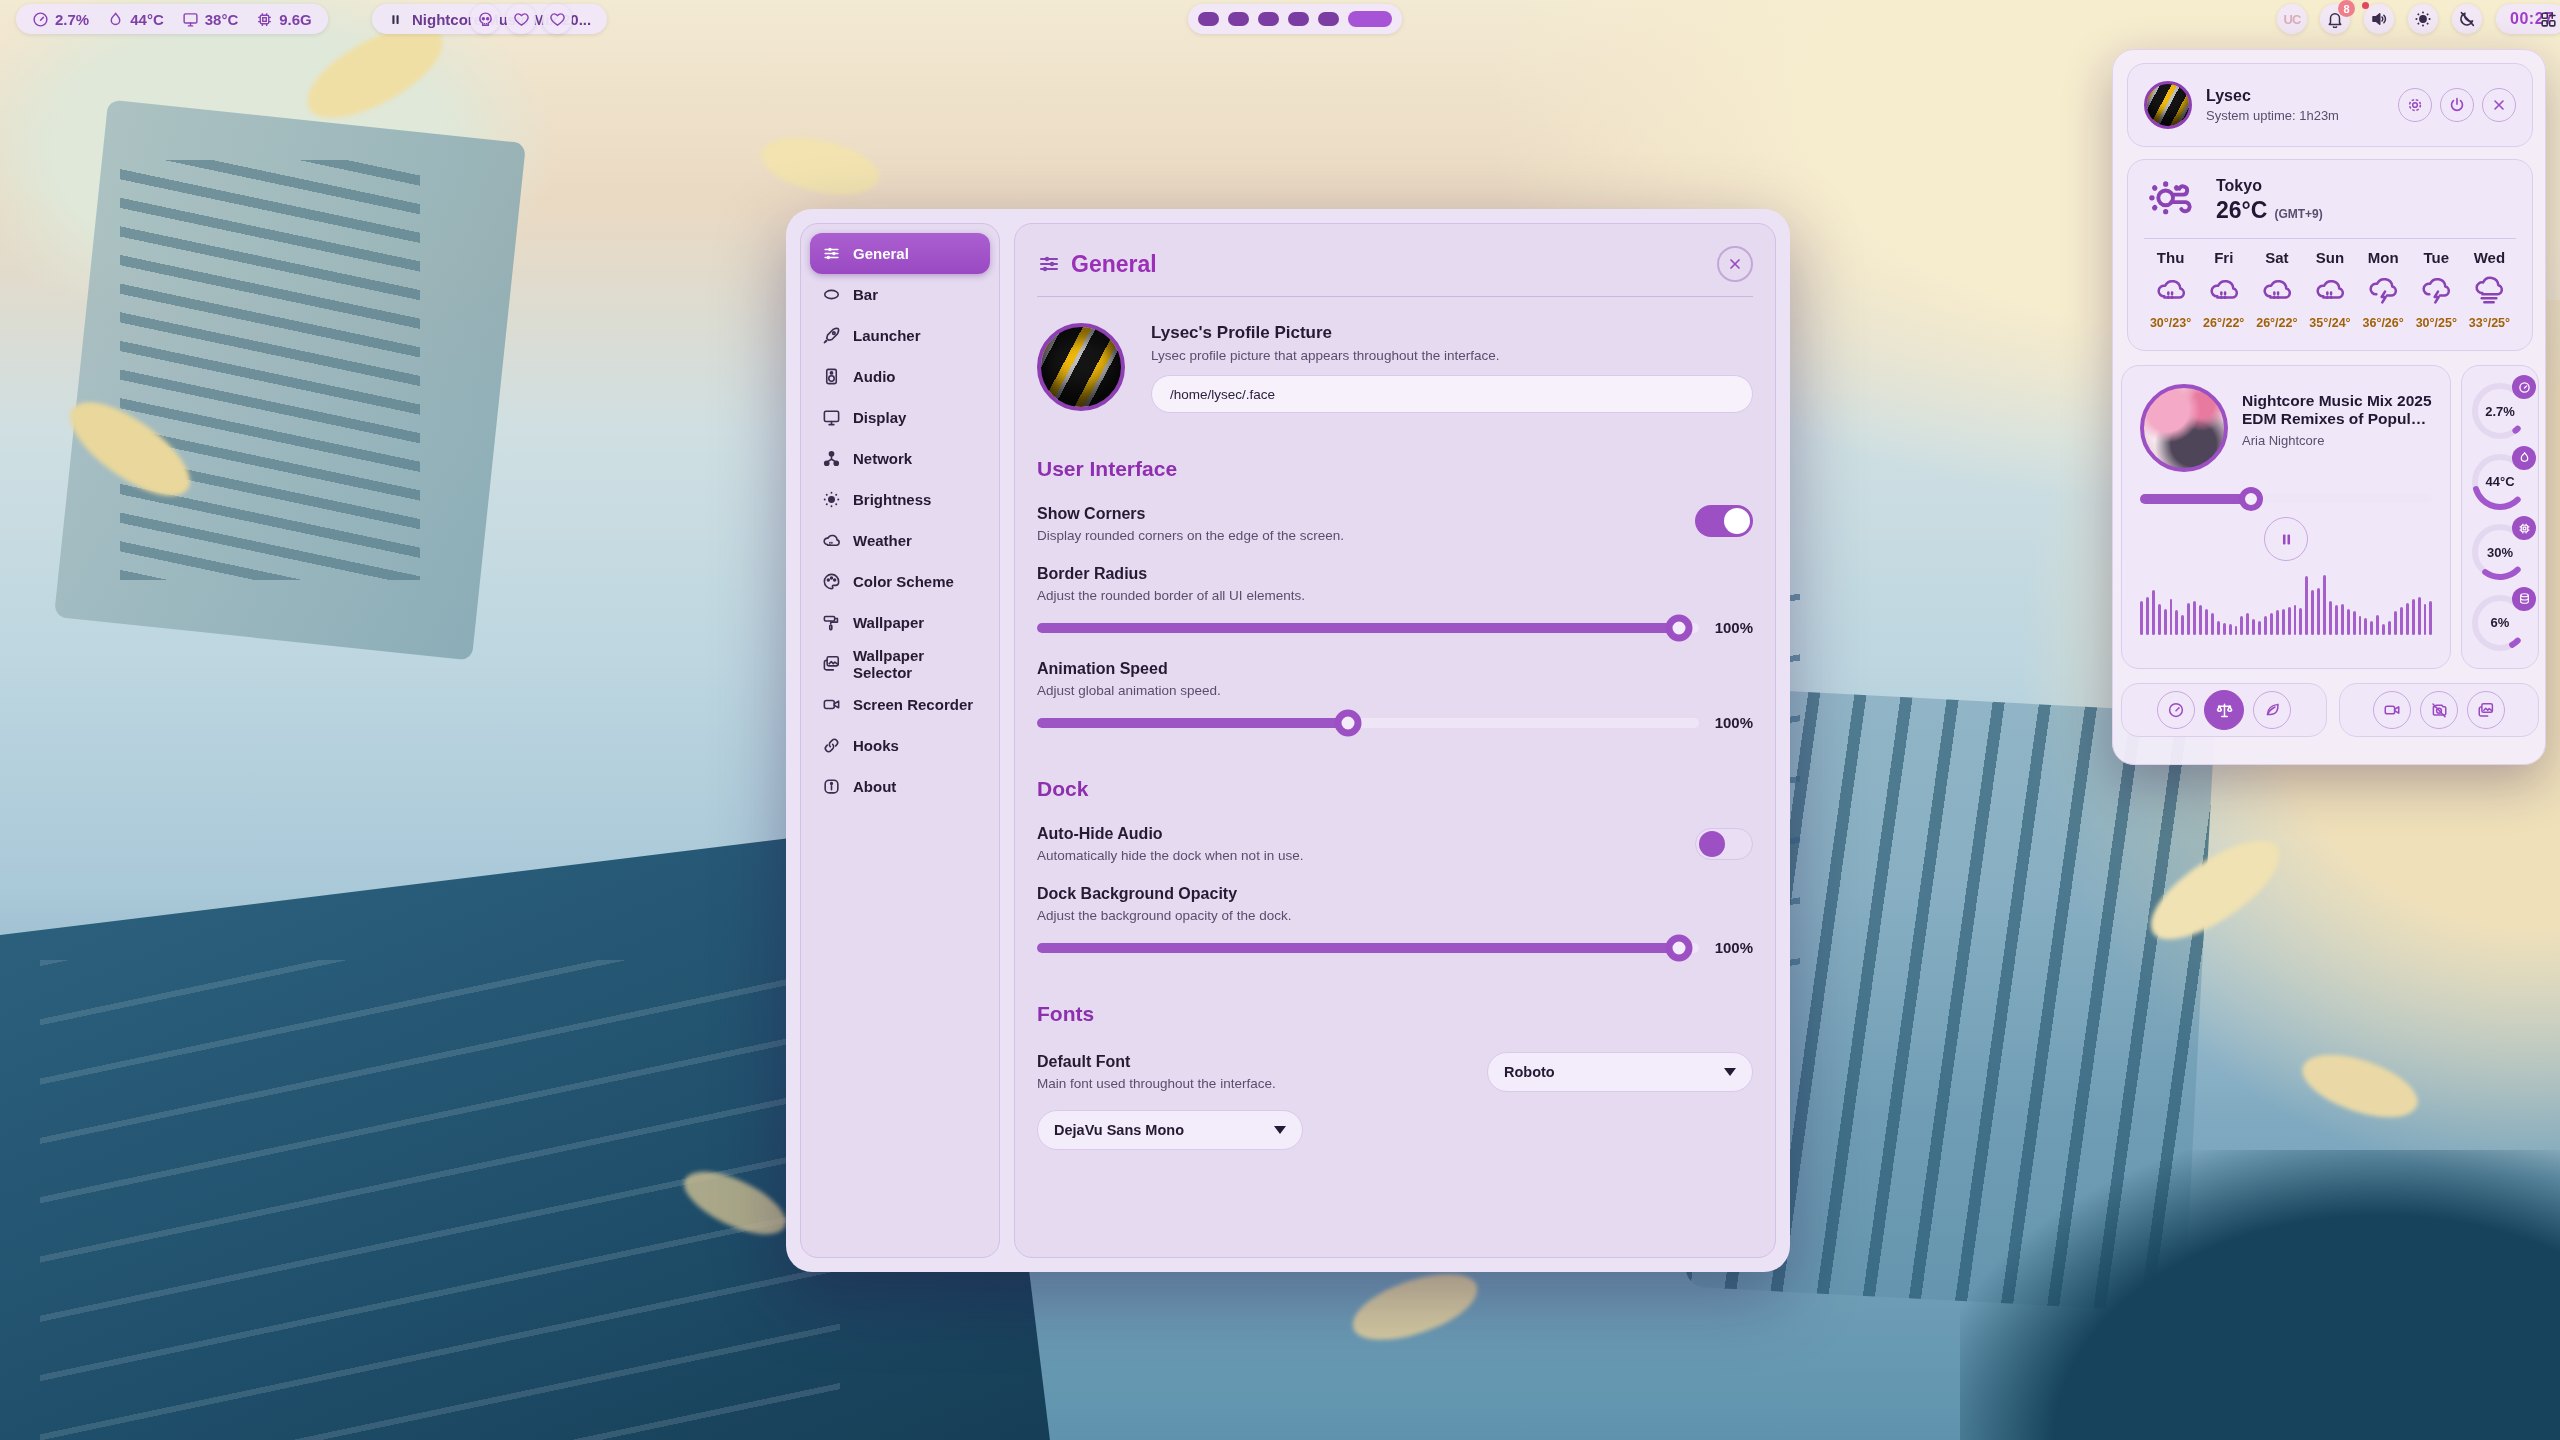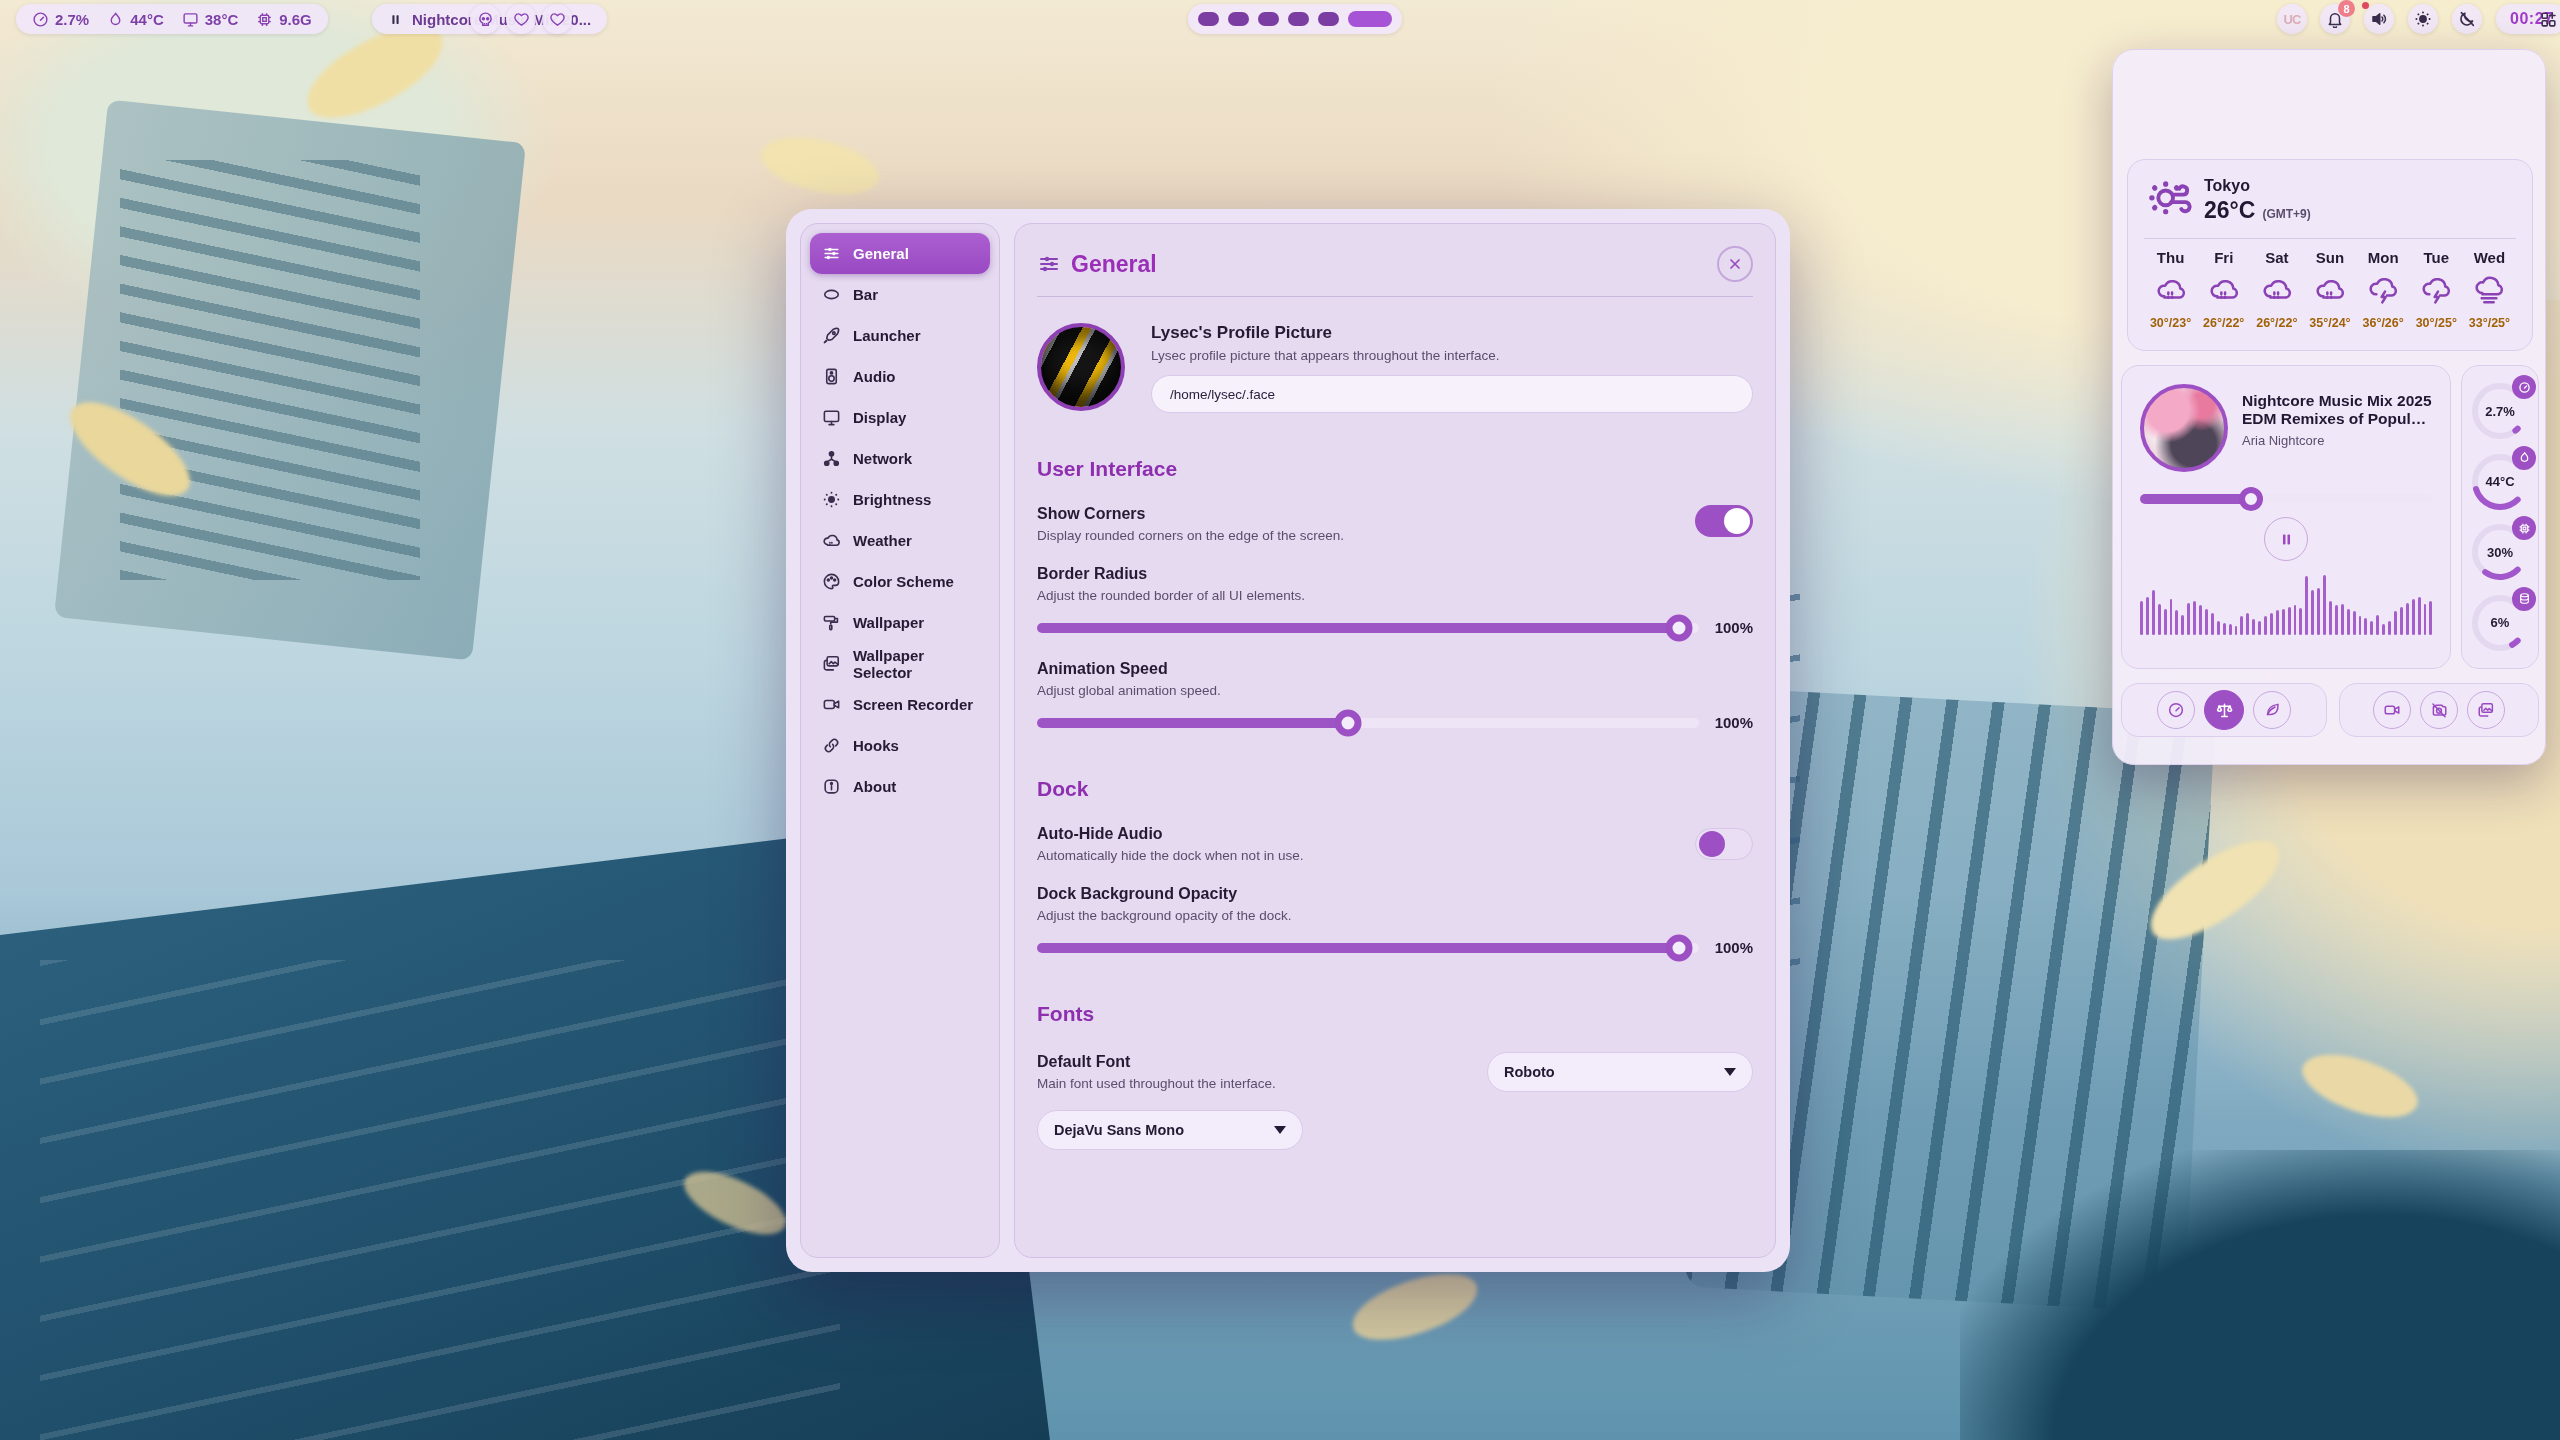--- a/index.html
+++ b/index.html
@@ -465,23 +465,49 @@
           <span>DejaVu Sans Mono</span>
           <span class="caret"></span>
         </div>
       </div>
 
     </div>
   </div>
 
   <div id="panel" class="abs">
 
+    <div class="pcard" style="left:14px;top:13px;width:406px;height:84px;display:flex;align-items:center;gap:14px;padding:0 16px">
+      <div class="avatar-sm"></div>
+      <div>
+        <div style="font-size:16px;font-weight:700">Lysec</div>
+        <div style="font-size:13px;color:#5b4d6e;margin-top:3px">System uptime: 1h23m</div>
+      </div>
+      <div style="margin-left:auto;display:flex;gap:8px">
+        <div class="pbtn">
+          <svg width="18" height="18" viewBox="0 0 24 24" fill="none" stroke="currentColor" stroke-width="2">
+              <circle cx="12" cy="12" r="3.1"></circle>
+              <circle cx="12" cy="12" r="7.2" stroke-dasharray="3.4 2.3"></circle>
+            </svg>
+        </div>
+        <div class="pbtn">
+          <svg width="18" height="18" viewBox="0 0 24 24" fill="none" stroke="currentColor" stroke-width="2.2" stroke-linecap="round">
+              <path d="M12 3.5V11"></path>
+              <path d="M7.3 6.2a7.3 7.3 0 1 0 9.4 0"></path>
+            </svg>
+        </div>
+        <div class="pbtn">
+          <svg width="16" height="16" viewBox="0 0 24 24" fill="none" stroke="currentColor" stroke-width="2.4" stroke-linecap="round">
+              <path d="M6 6l12 12M18 6L6 18"></path>
+            </svg>
+        </div>
+      </div>
+    </div>
 
     <div class="pcard" style="left:14px;top:109px;width:406px;height:192px;padding:14px 16px">
-      <div style="display:flex;align-items:center;gap:8px">
+      <div style="display:flex;align-items:center;gap:20px">
         <svg class="ic-purple" width="52" height="52" viewBox="0 0 24 24" fill="none" stroke="currentColor" stroke-width="1.8" stroke-linecap="round">
             <circle cx="10" cy="11" r="3.4"></circle>
             <path d="M10 4.6v.1M10 17.3v.1M3.6 11h.1M4.9 6.4l.1.1M4.9 15.6l.1-.1M15 6.4l.1.1" stroke-width="2.4"></path>
             <path d="M13.5 9.5h4.6a1.9 1.9 0 1 0-1.8-2.7M12.5 13h6.6a2.1 2.1 0 1 1-1.9 3.2"></path>
           </svg>
         <div>
           <div style="font-size:16px;font-weight:700">Tokyo</div>
           <div style="display:flex;align-items:baseline;gap:7px;margin-top:2px">
             <span style="font-size:23px;font-weight:700">26°C</span>
             <span style="font-size:12px;font-weight:700;color:#5b4d6e">(GMT+9)</span>

